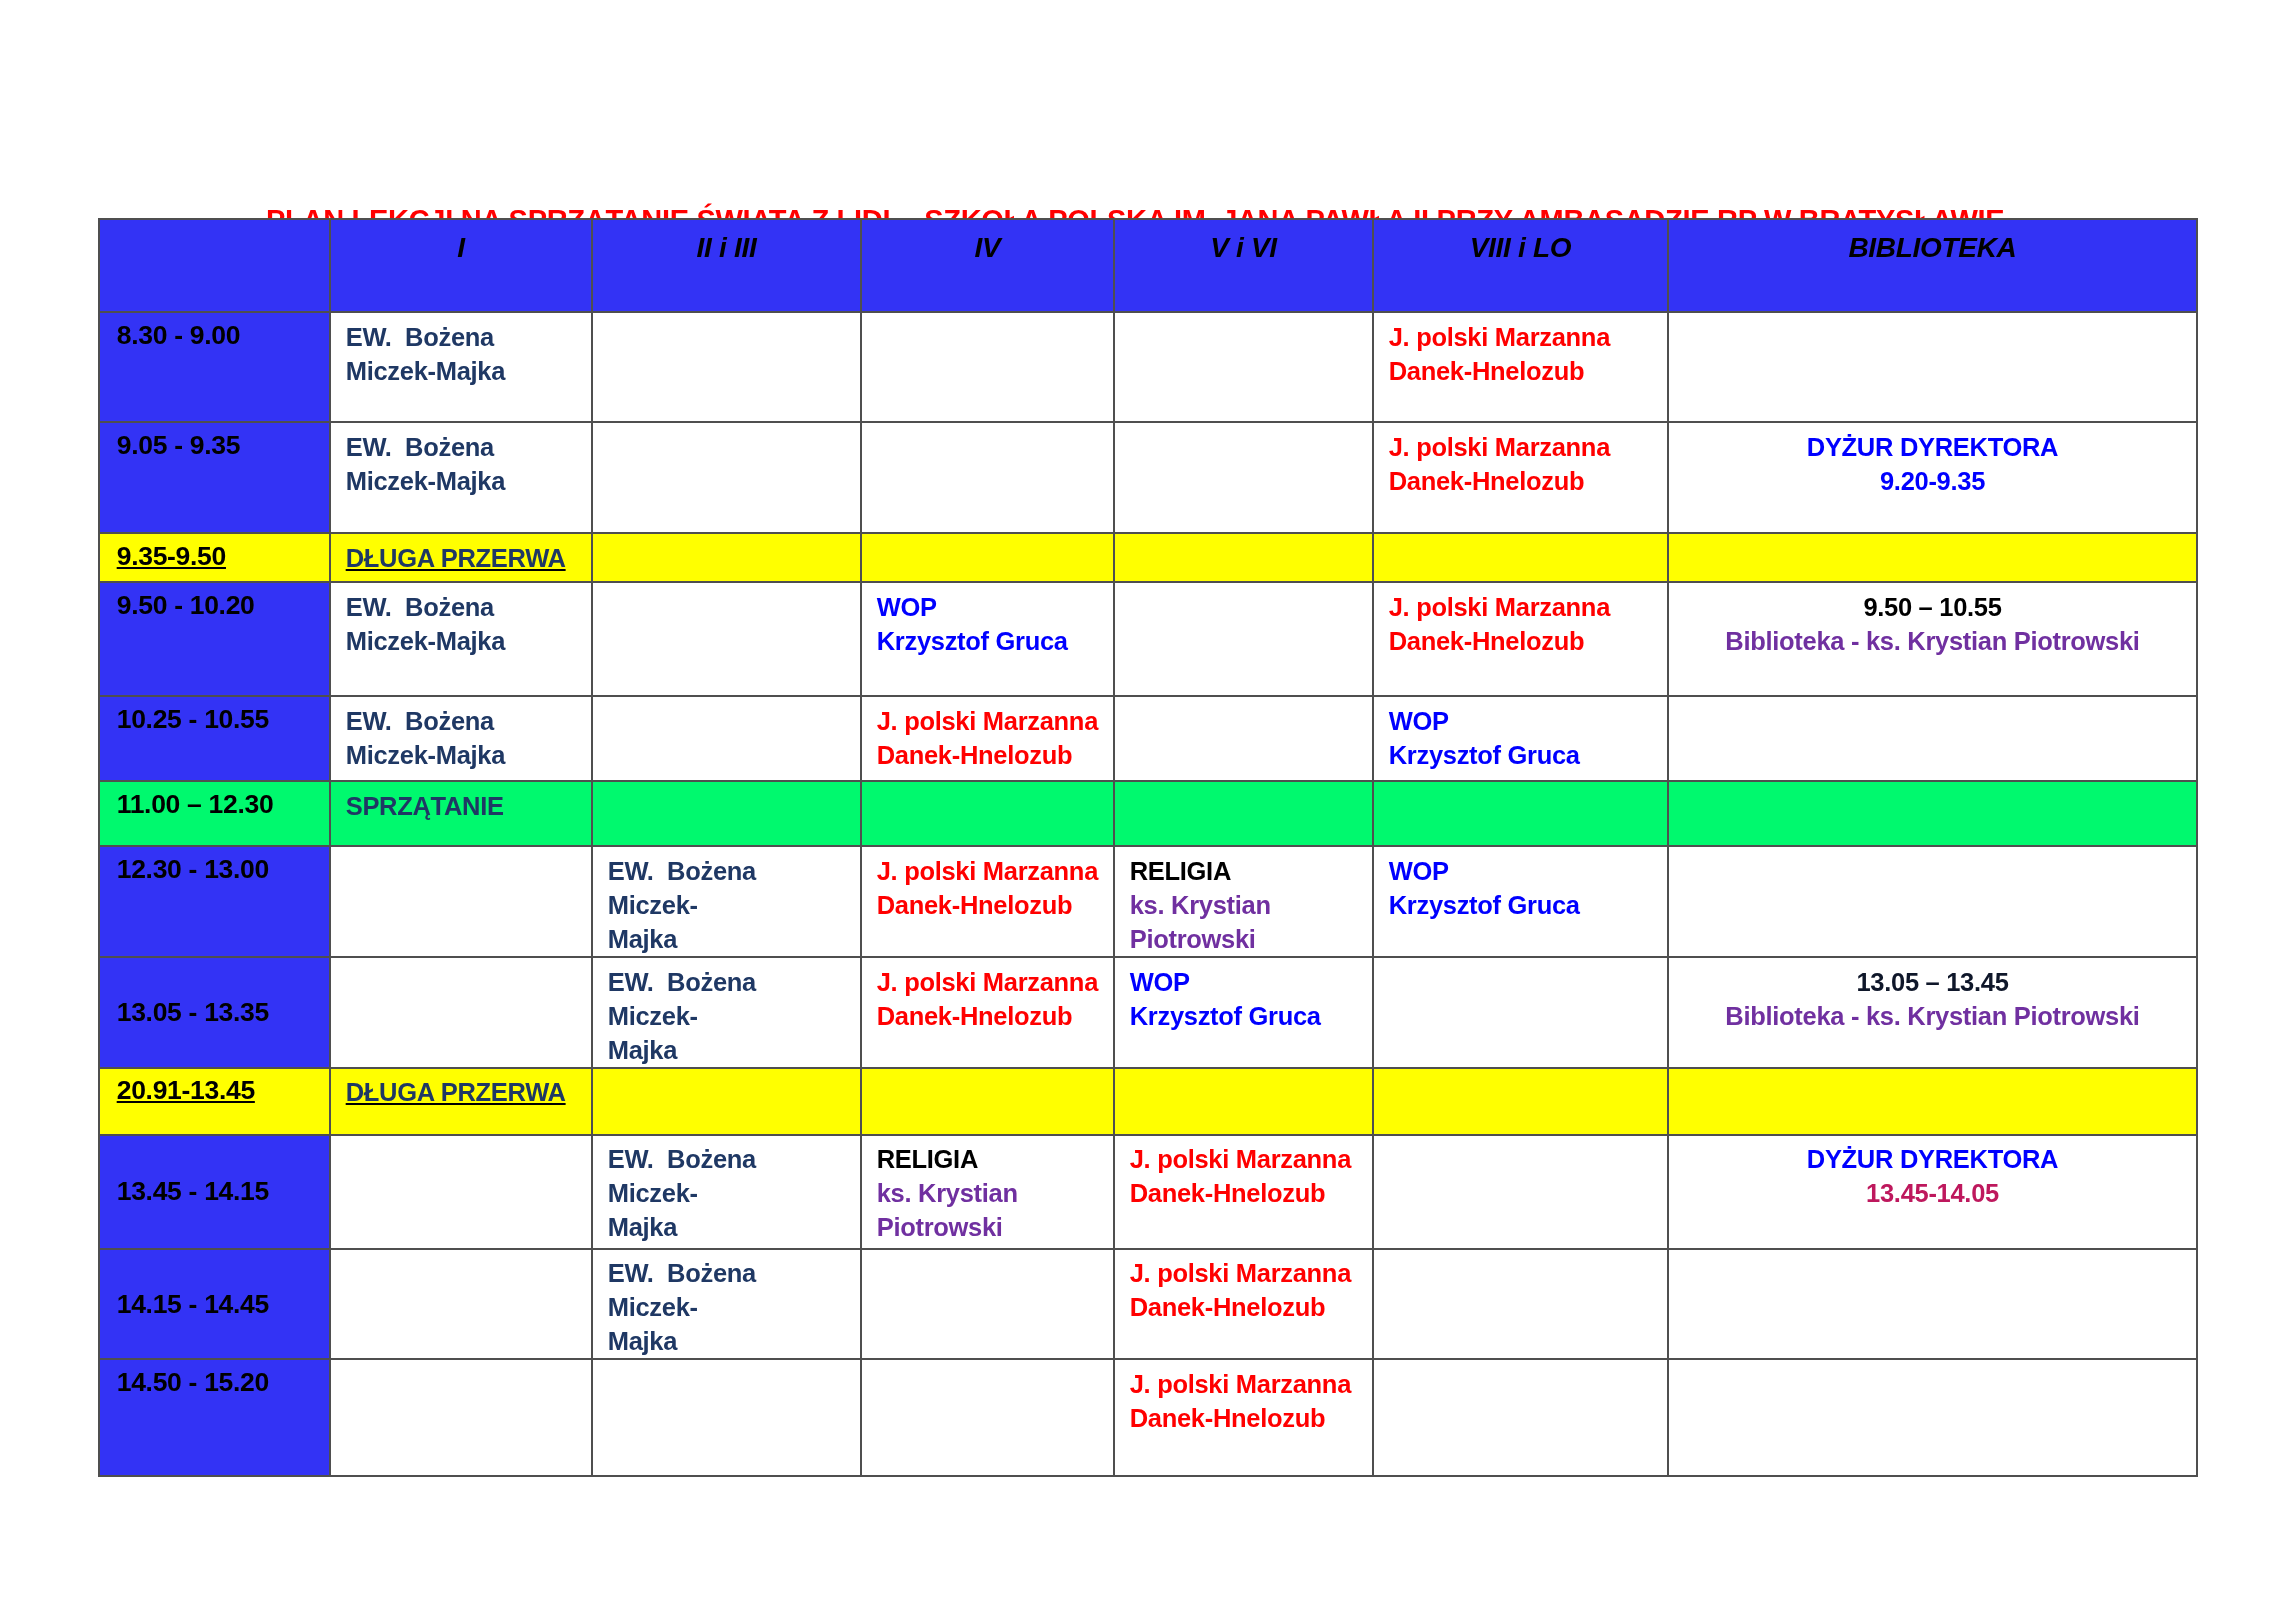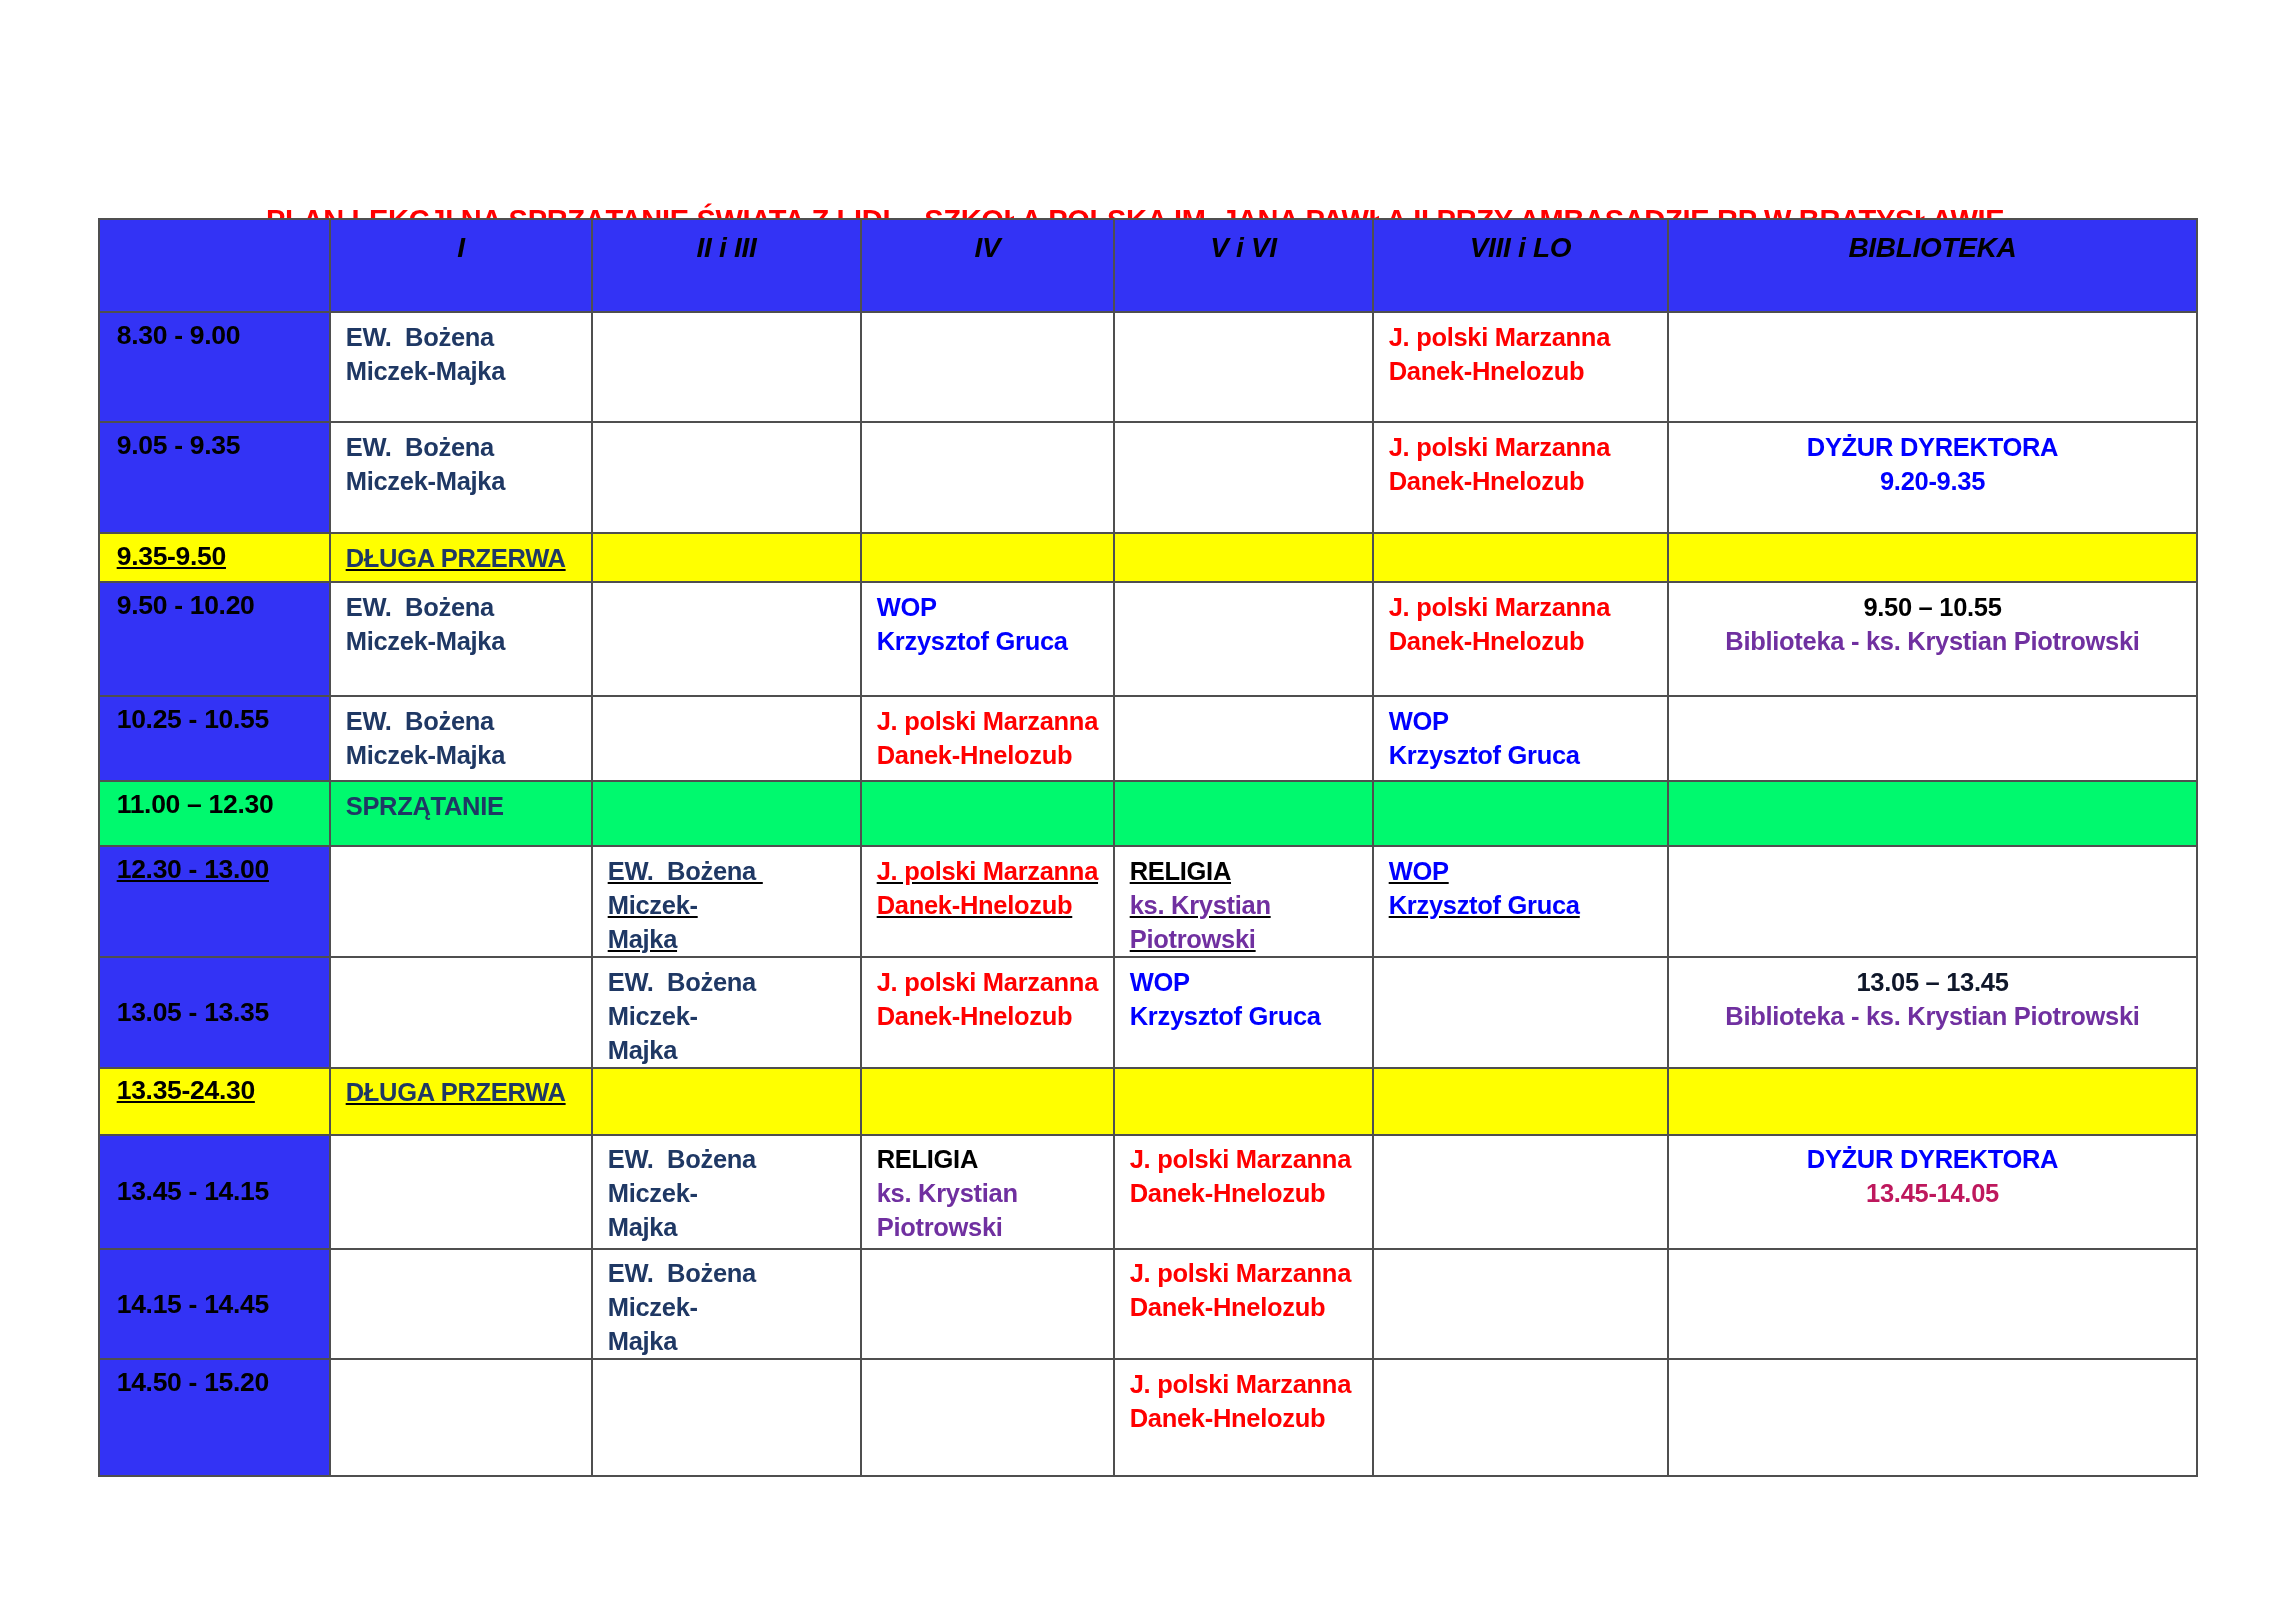--- a/index.html
+++ b/index.html
@@ -158,21 +158,21 @@
         <td class="time">11.00 – 12.30</td>
         <td class="cell">
           <div class="ln" style="color: rgb(31, 56, 100);">SPRZĄTANIE</div>
         </td>
         <td class="cell"></td>
         <td class="cell"></td>
         <td class="cell"></td>
         <td class="cell"></td>
         <td class="cell bib"></td>
       </tr>
-      <tr style="height: 104px; text-decoration: underline;">
+      <tr style="height: 104px;">
         <td class="time">12.30 - 13.00</td>
         <td class="cell"></td>
         <td class="cell">
           <div class="ln" style="color: rgb(31, 56, 100);">EW.  Bożena Miczek-</div>
           <div class="ln" style="color: rgb(31, 56, 100);">Majka</div>
         </td>
         <td class="cell">
           <div class="ln" style="color: rgb(255, 0, 0);">J. polski Marzanna</div>
           <div class="ln" style="color: rgb(255, 0, 0);">Danek-Hnelozub</div>
         </td>
@@ -202,21 +202,21 @@
           <div class="ln" style="color: rgb(0, 0, 255);">WOP</div>
           <div class="ln" style="color: rgb(0, 0, 255);">Krzysztof Gruca</div>
         </td>
         <td class="cell"></td>
         <td class="cell bib">
           <div class="ln" style="color: #0f172a;">13.05 – 13.45</div>
           <div class="ln" style="color: rgb(112, 48, 160);">Biblioteka - ks. Krystian Piotrowski</div>
         </td>
       </tr>
       <tr class="break-yellow" style="height: 67px;">
-        <td class="time">13.35-24.30</td>
+        <td class="time">20.91-13.45</td>
         <td class="cell">
           <div class="ln" style="color: rgb(31, 56, 100);">DŁUGA PRZERWA</div>
         </td>
         <td class="cell"></td>
         <td class="cell"></td>
         <td class="cell"></td>
         <td class="cell"></td>
         <td class="cell bib"></td>
       </tr>
       <tr style="height: 114px;">

